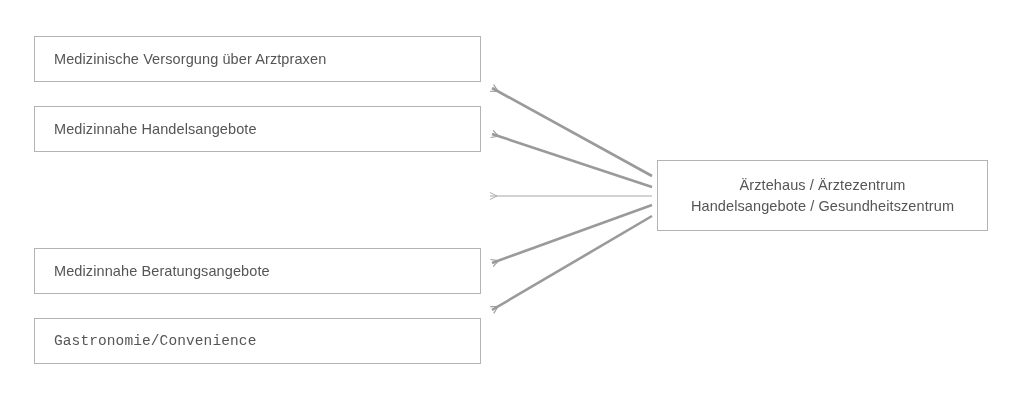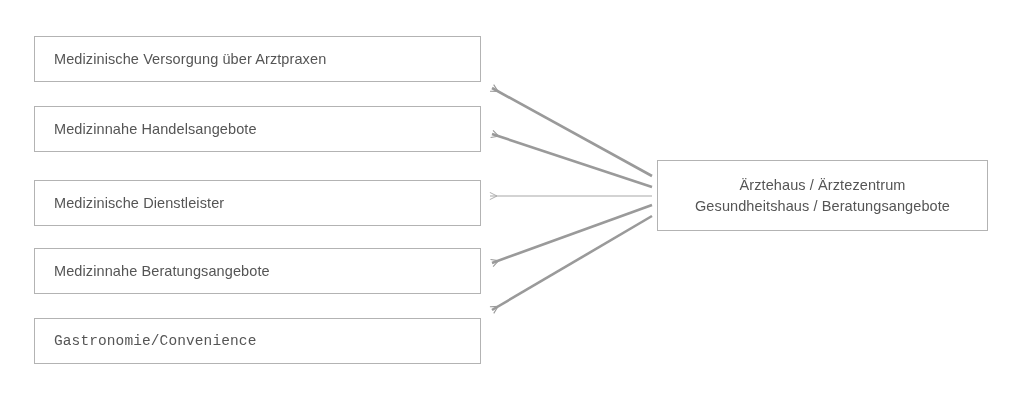--- a/index.html
+++ b/index.html
@@ -87,30 +87,27 @@
   </svg>
 
   <div class="node-box left-box" style="top:36px;">
     <span class="node-label">Medizinische Versorgung über Arztpraxen</span>
   </div>
 
   <div class="node-box left-box" style="top:106px;">
     <span class="node-label">Medizinnahe Handelsangebote</span>
   </div>
 
-  <div class="node-box left-box" style="top:180px;">
-    <span class="node-label">Medizinische Dienstleister</span>
-  </div>
 
   <div class="node-box left-box" style="top:248px;text-align:right;">
     <span class="node-label">Medizinnahe Beratungsangebote</span>
   </div>
 
   <div class="node-box left-box" style="top:318px;font-family:Liberation Mono, monospace;">
     <span class="node-label">Gastronomie/Convenience</span>
   </div>
 
   <div class="node-box right-box">
     <span class="node-label">Ärztehaus / Ärztezentrum
-Gesundheitshaus / Beratungsangebote</span>
+Handelsangebote / Gesundheitszentrum</span>
   </div>
 
 </div>
 
 </body></html>

